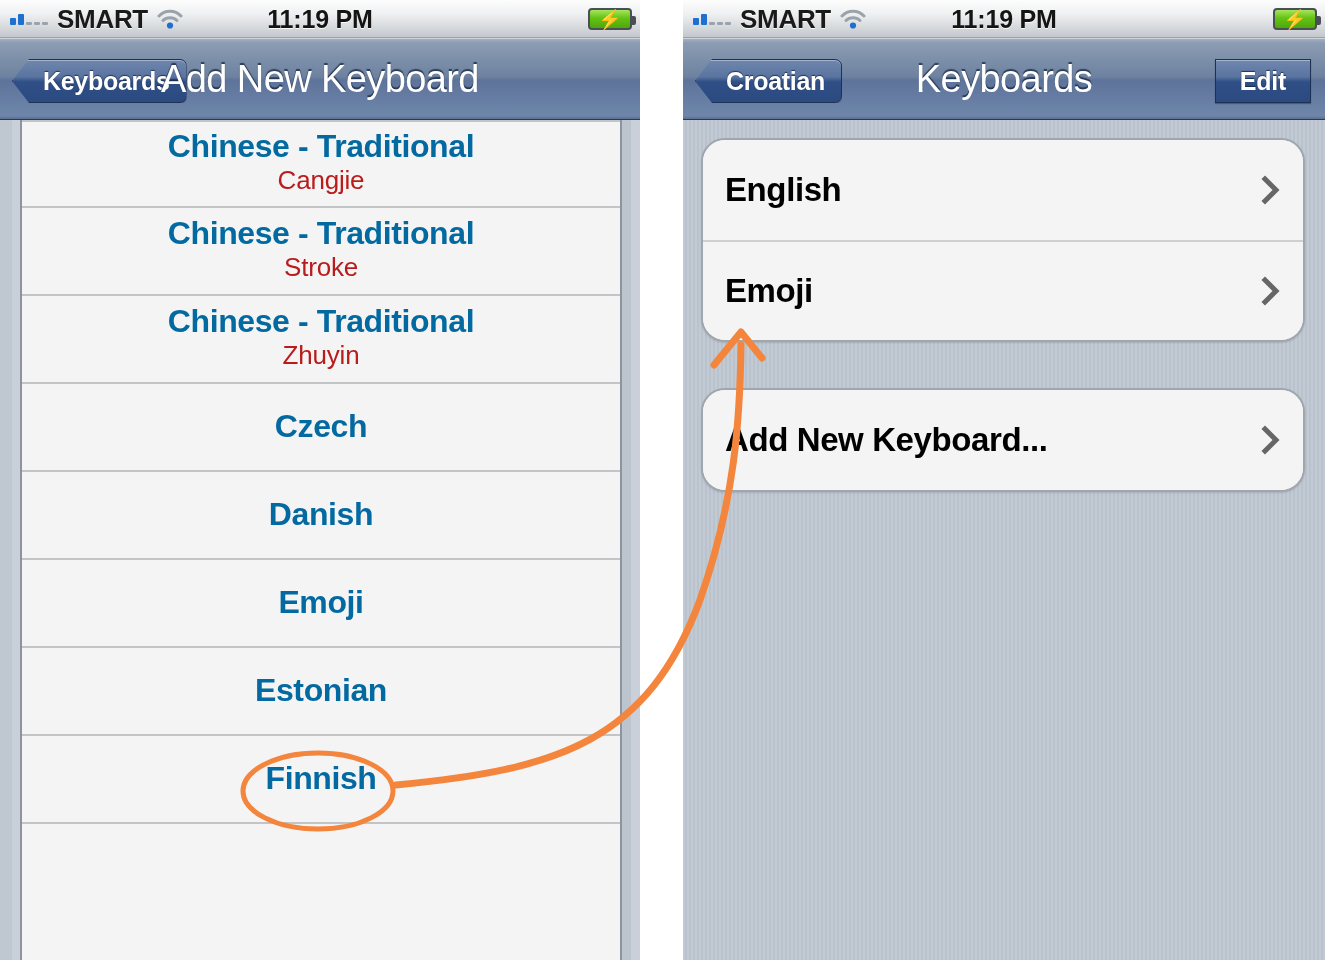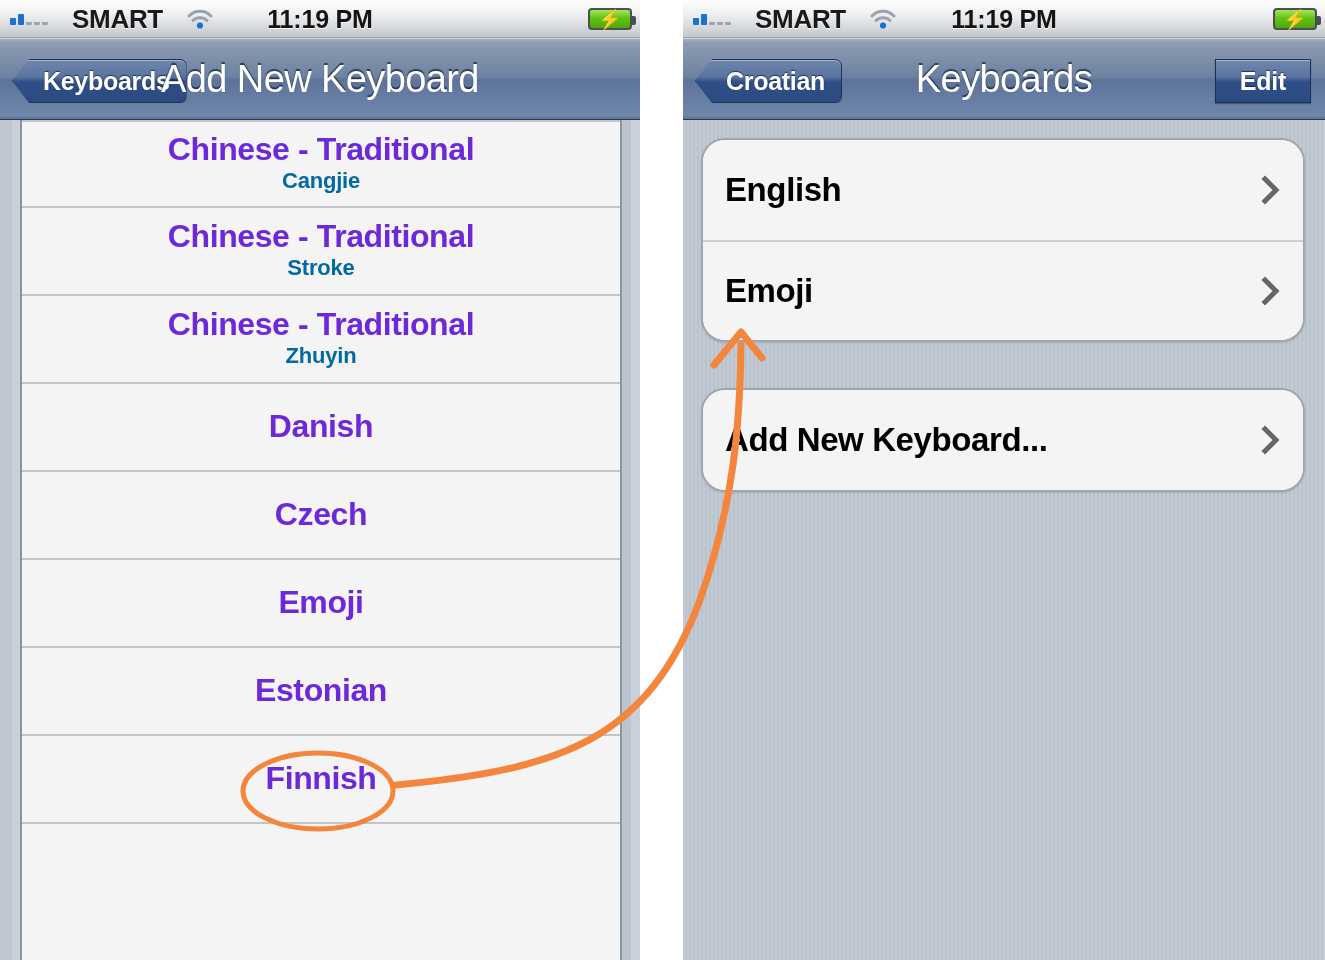--- a/index.html
+++ b/index.html
@@ -37,21 +37,21 @@
     background: linear-gradient(to bottom,
         #fdfdfd 0%, #f0f1f2 35%, #d9dcdf 70%, #c3c7cb 100%);
     border-bottom: 1px solid #9aa2ab;
   }
   .sb-left {
     position: absolute;
     left: 10px; top: 0;
     height: 38px;
     display: flex;
     align-items: center;
-    gap: 24px;
+    gap: 9px;
   }
   .signal {
     display: flex;
     align-items: flex-end;
     gap: 2px;
     height: 18px;
     padding-bottom: 3px;
   }
   .bar { width: 6px; background: #1d6fd0; border-radius: 1px; }
   .bar.b1 { height: 7px; }
@@ -226,29 +226,29 @@
     background: #f4f4f4;
     display: flex;
     flex-direction: column;
     align-items: center;
     justify-content: center;
   }
   .lrow.first { border-top: 2px solid #c2c5c8; }
   .lrow .t1 {
     font-size: 32px;
     font-weight: bold;
-    color: #6d28d9;
+    color: #0369a1;
     letter-spacing: -0.4px;
     line-height: 1.05;
     white-space: nowrap;
   }
   .lrow .t2 {
-    font-size: 22px;
-    font-weight: bold;
-    color: #0369a1;
+    font-size: 26px;
+    font-weight: normal;
+    color: #b91c1c;
     letter-spacing: -0.2px;
     line-height: 1.15;
     margin-top: 2px;
   }
   .lrow.two .t1 { margin-top: -2px; }
 
   
   #right-body {
     position: relative;
     width: 100%;
@@ -354,24 +354,24 @@
         </div>
         <div class="lrow two">
           <span class="t1">Chinese - Traditional</span>
           <span class="t2">Stroke</span>
         </div>
         <div class="lrow two">
           <span class="t1">Chinese - Traditional</span>
           <span class="t2">Zhuyin</span>
         </div>
         <div class="lrow">
+          <span class="t1">Czech</span>
+        </div>
+        <div class="lrow">
           <span class="t1">Danish</span>
-        </div>
-        <div class="lrow">
-          <span class="t1">Czech</span>
         </div>
         <div class="lrow">
           <span class="t1">Emoji</span>
         </div>
         <div class="lrow">
           <span class="t1">Estonian</span>
         </div>
         <div class="lrow">
           <span class="t1">Finnish</span>
         </div>

